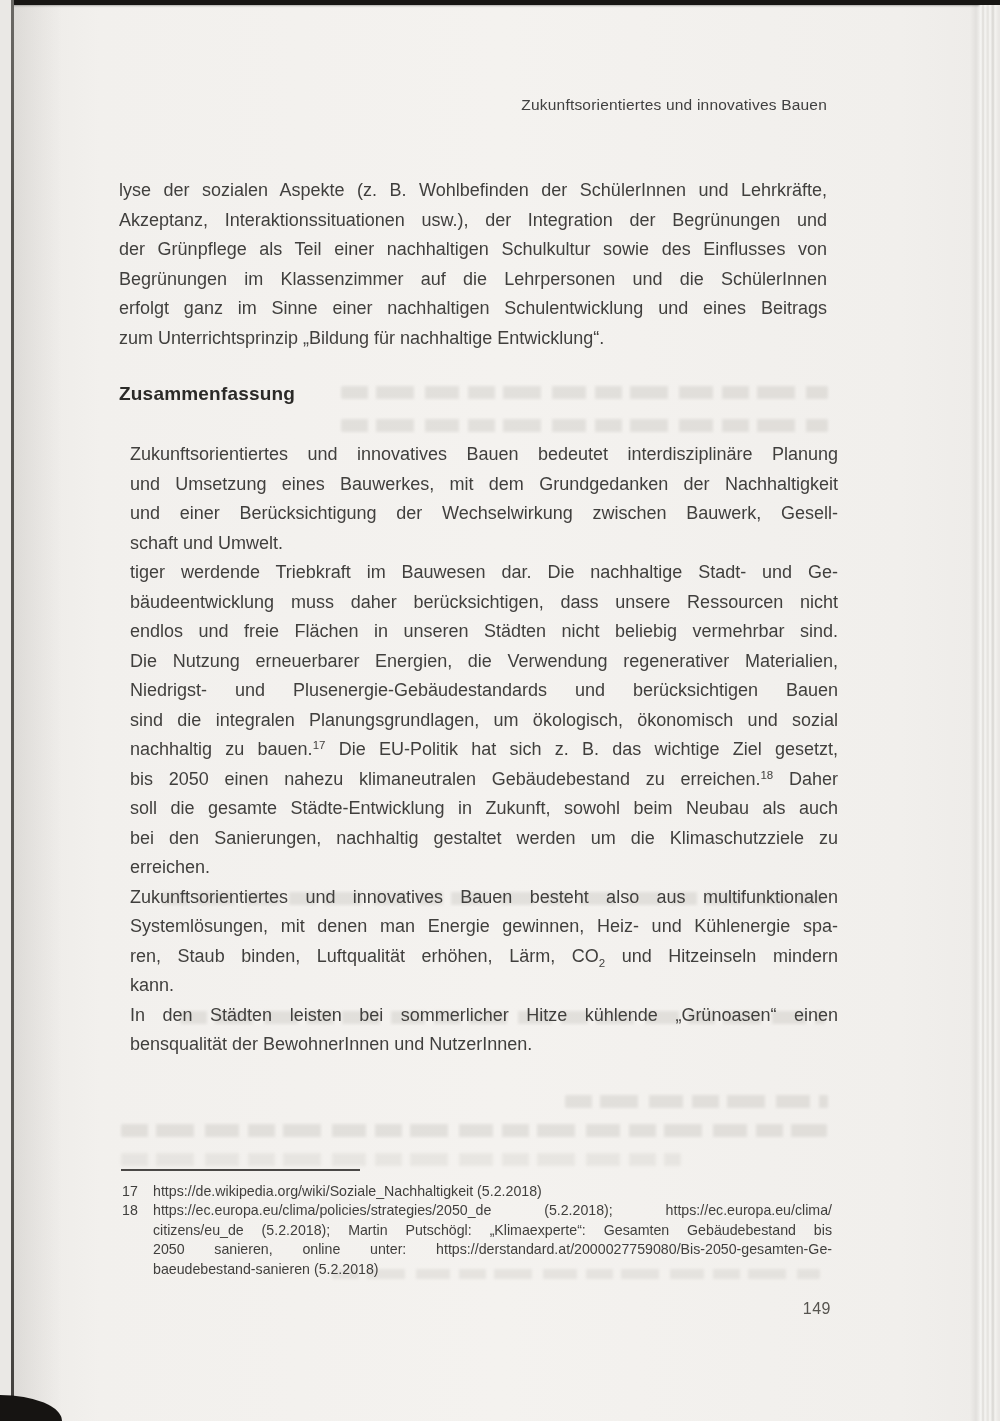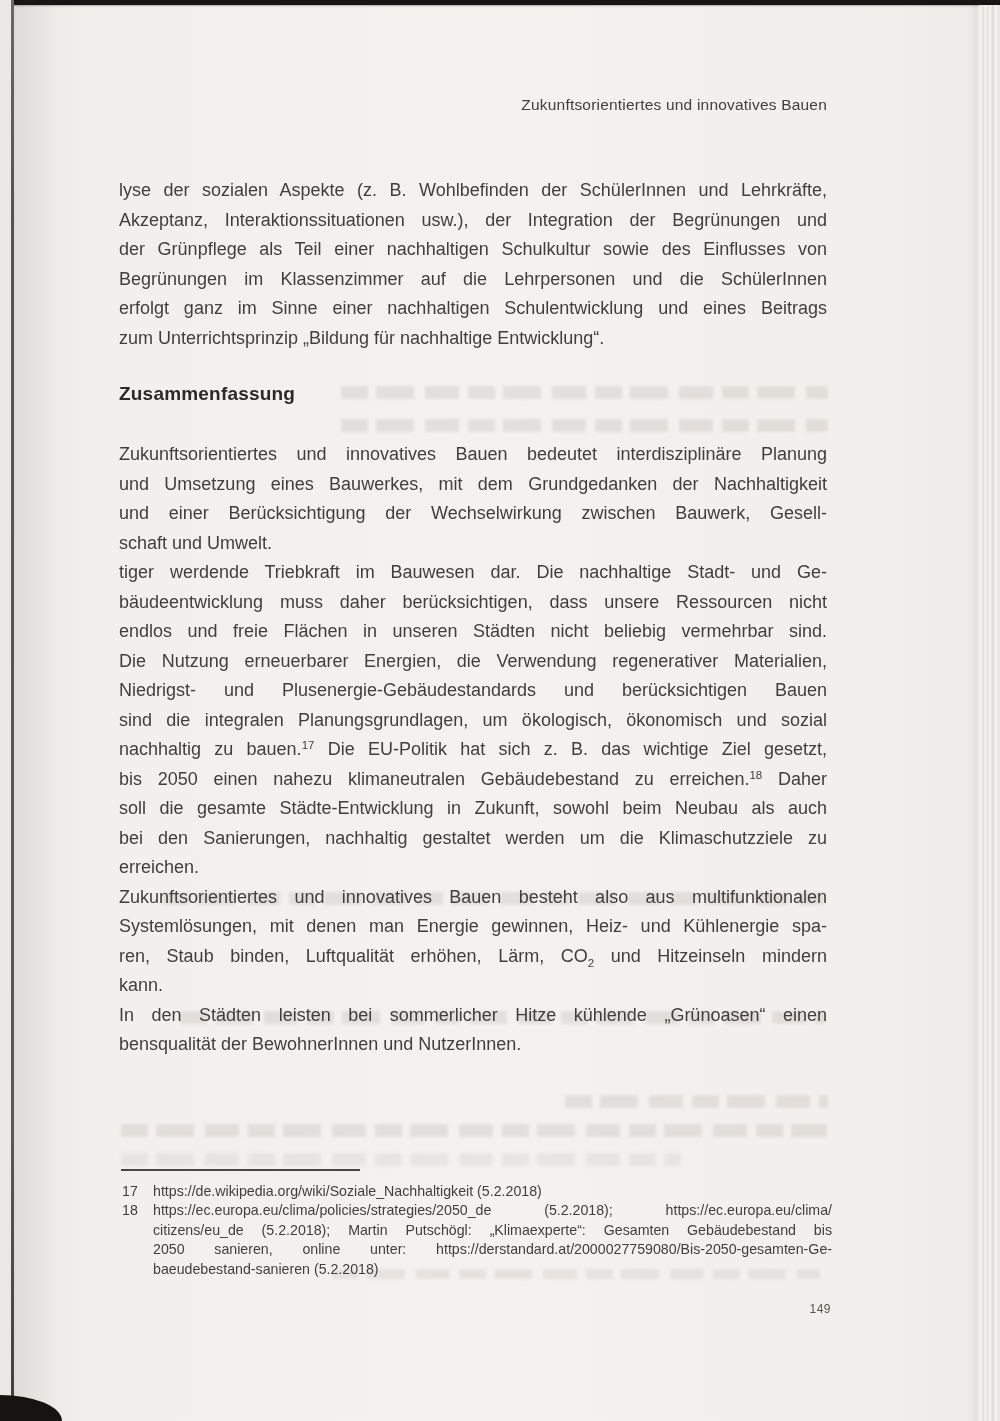--- a/index.html
+++ b/index.html
@@ -19,41 +19,41 @@
     background:linear-gradient(90deg,rgba(0,0,0,0) 0px,rgba(0,0,0,.05) 6px,rgba(0,0,0,.02) 8px,
       #f7f6f4 11px,#dddbd7 13px,#f6f5f3 15px,#e3e1dd 18px,#f8f7f5 20px,#d8d6d2 23px,
       #f4f3f0 25px,#ebe9e6 28px,#e8e6e3 30px);}
   .corner-wedge{position:absolute;left:0;bottom:0;width:62px;height:26px;background:#161412;
     border-top-right-radius:100% 100%;}
 
   .running-head{position:absolute;top:95px;right:173px;font-size:15.5px;line-height:20px;
     color:#404040;letter-spacing:.2px;}
 
   .intro{position:absolute;left:119px;top:176px;width:708px;}
-  .bodyblock{position:absolute;left:119px;top:440px;width:708px;}
+  .bodyblock{position:absolute;left:130px;top:440px;width:708px;}
   .line{height:29.5px;line-height:29.5px;font-size:18px;color:#403f3d;
     text-align:justify;text-align-last:justify;}
   .line.end{text-align-last:left;}
 
   .heading{position:absolute;left:119px;top:381px;font-size:19px;line-height:26px;
     font-weight:bold;color:#2b2a28;letter-spacing:.2px;}
 
   sup.fnref{font-size:11.5px;line-height:0;vertical-align:baseline;position:relative;top:-6px;}
   sub.chem{font-size:11.5px;line-height:0;vertical-align:baseline;position:relative;top:5px;}
 
   .fnrule{position:absolute;left:121px;top:1169px;width:239px;height:2px;background:#4a4846;}
   .footnotes{position:absolute;left:122px;top:1182px;width:710px;font-size:14.2px;color:#403f3d;}
   .fnrow{display:flex;}
   .fnnum{width:31px;flex:none;line-height:19.4px;}
   .fnbody{flex:1;min-width:0;}
   .fnline{line-height:19.4px;text-align:justify;text-align-last:justify;}
   .fnline.end{text-align-last:left;}
   .fn17line{line-height:19.4px;}
 
-  .pagenum{position:absolute;top:1299px;right:169px;font-size:12px;line-height:20px;
+  .pagenum{position:absolute;top:1299px;right:169px;font-size:16px;line-height:20px;
     color:#56544f;letter-spacing:.5px;text-align:right;}
 
   .ghost{position:absolute;height:13px;opacity:.20;filter:blur(1.4px);border-radius:2px;
     background:repeating-linear-gradient(90deg,#9f9c93 0 27px,transparent 27px 35px,
       #9f9c93 35px 73px,transparent 73px 84px,#9f9c93 84px 118px,transparent 118px 127px);}
 </style>
 </head>
 <body>
 
 <div class="top-edge"></div>

